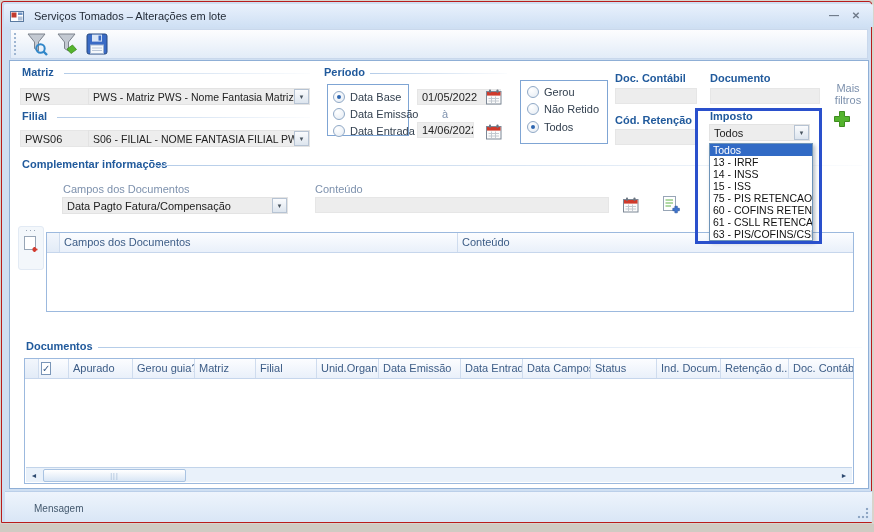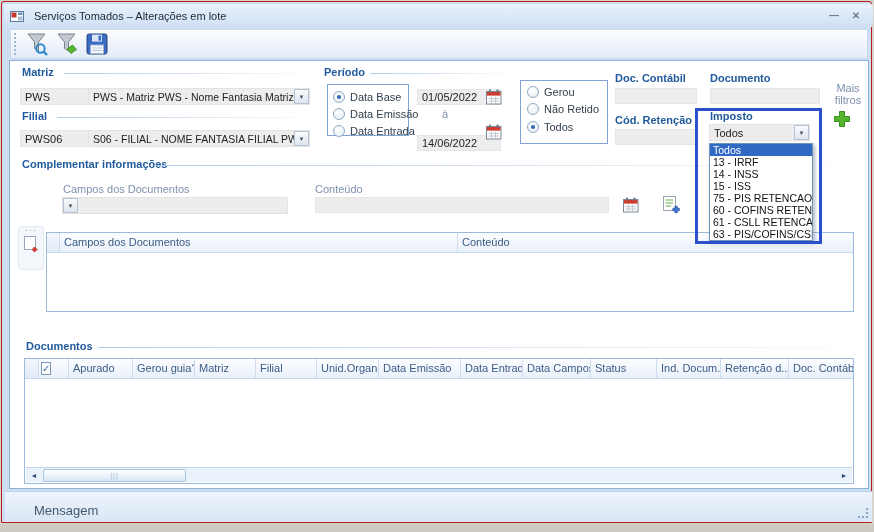--- a/index.html
+++ b/index.html
@@ -45,21 +45,21 @@
   .ghead { display:flex; height:20px; border-bottom:1px solid #c6d6ec; background:linear-gradient(#fcfdff,#e9f0fa); }
   .th { font-size:11px; color:#3c5c86; padding:3px 4px; border-right:1px solid #cfdcee; white-space:nowrap; overflow:hidden; flex:none; }
   .th.ind { background:linear-gradient(#f2f6fc,#e2ebf7); }
 
   .cb { width:13px; height:13px; background:#fff; border:1px solid #7a96b8; font-size:10px; line-height:11px; text-align:center; color:#3d5f8c; }
 
   .hscroll { position:absolute; left:1px; right:1px; bottom:1px; height:15px; background:#e9f1fa; border-top:1px solid #c2d4ea; display:flex; align-items:center; }
   .sbtn { width:16px; height:15px; display:flex; align-items:center; justify-content:center; font-size:7px; color:#2d4a70; }
   .sthumb { width:143px; height:13px; margin-left:1px; background:linear-gradient(#fff,#d9e6f5); border:1px solid #a9c3e2; border-radius:2px; display:flex; align-items:center; justify-content:center; font-size:7px; color:#9db6d4; letter-spacing:1px; }
 
-  .statusbar { left:3px; top:489px; width:867px; height:31px; background:linear-gradient(#eef4fc,#d9e6f6); border-top:1px solid #bbcfe9; font-size:13px; color:#44596e; }
+  .statusbar { left:3px; top:489px; width:867px; height:31px; background:linear-gradient(#eef4fc,#d9e6f6); border-top:1px solid #bbcfe9; font-size:10px; color:#44596e; }
   .statusbar b { color:#32414f; }
   .sb-right { position:absolute; right:28px; top:11px; display:flex; gap:5px; white-space:nowrap; }
   .resize-grip { position:absolute; right:3px; bottom:3px; width:12px; height:12px;
     background:
       radial-gradient(circle at 10px 10px, #8ea6c4 1.2px, transparent 1.6px),
       radial-gradient(circle at 10px 6px,  #8ea6c4 1.2px, transparent 1.6px),
       radial-gradient(circle at 6px 10px,  #8ea6c4 1.2px, transparent 1.6px),
       radial-gradient(circle at 10px 2px,  #8ea6c4 1.2px, transparent 1.6px),
       radial-gradient(circle at 2px 10px,  #8ea6c4 1.2px, transparent 1.6px); }
 
@@ -156,21 +156,21 @@
         <rect x="1" y="3" width="13.5" height="3.6" fill="#cf3a2c"></rect>
         <rect x="3" y="0.5" width="2" height="3.4" rx="0.8" fill="#6a7480"></rect>
         <rect x="10.5" y="0.5" width="2" height="3.4" rx="0.8" fill="#6a7480"></rect>
         <line x1="2.5" y1="9.5" x2="13" y2="9.5" stroke="#c3c9d0"></line>
         <line x1="2.5" y1="12" x2="13" y2="12" stroke="#c3c9d0"></line>
         <line x1="5.5" y1="7.5" x2="5.5" y2="14" stroke="#c3c9d0"></line>
         <line x1="9.5" y1="7.5" x2="9.5" y2="14" stroke="#c3c9d0"></line>
       </svg>
   </span>
   <span class="abs sec-label" style="left:440px; top:106px">à</span>
-  <div class="abs field" style="left:415px; top:133px; width:84px; height:16px">14/06/2022</div>
+  <div class="abs field" style="left:415px; top:120px; width:57px; height:16px">14/06/2022</div>
   <span class="abs" style="left:484px; top:122px">
     <svg width="16" height="16">
         <rect x="0.5" y="2.5" width="14.5" height="12.5" fill="#fbfbfb" stroke="#7d8896"></rect>
         <rect x="1" y="3" width="13.5" height="3.6" fill="#cf3a2c"></rect>
         <rect x="3" y="0.5" width="2" height="3.4" rx="0.8" fill="#6a7480"></rect>
         <rect x="10.5" y="0.5" width="2" height="3.4" rx="0.8" fill="#6a7480"></rect>
         <line x1="2.5" y1="9.5" x2="13" y2="9.5" stroke="#c3c9d0"></line>
         <line x1="2.5" y1="12" x2="13" y2="12" stroke="#c3c9d0"></line>
         <line x1="5.5" y1="7.5" x2="5.5" y2="14" stroke="#c3c9d0"></line>
         <line x1="9.5" y1="7.5" x2="9.5" y2="14" stroke="#c3c9d0"></line>
@@ -222,20 +222,21 @@
   <span class="abs" style="left:831px; top:108px">
     <svg width="18" height="18">
         <path d="M6.5 1.5 h5 v5 h5 v5 h-5 v5 h-5 v-5 h-5 v-5 h5 z" fill="#54b42d" stroke="#3f8c20"></path>
       </svg>
   </span>
 
   <span class="abs grp-label" style="left:20px; top:156px">Complementar informações</span>
   <div class="abs grp-line" style="left:152px; top:163px; width:708px"></div>
   <span class="abs sec-label" style="left:61px; top:181px">Campos dos Documentos</span>
   <div class="abs combo" style="left:60px; top:195px; width:226px; height:17px">
+    <span class="txt" style="font-size:11px">Data Pagto Fatura/Compensação</span>
     <span class="arrow-btn">▼</span>
   </div>
   <span class="abs sec-label" style="left:313px; top:181px">Conteúdo</span>
   <div class="abs field" style="left:313px; top:195px; width:294px; height:16px"></div>
   <span class="abs" style="left:621px; top:195px">
     <svg width="16" height="16">
         <rect x="0.5" y="2.5" width="14.5" height="12.5" fill="#fbfbfb" stroke="#7d8896"></rect>
         <rect x="1" y="3" width="13.5" height="3.6" fill="#cf3a2c"></rect>
         <rect x="3" y="0.5" width="2" height="3.4" rx="0.8" fill="#6a7480"></rect>
         <rect x="10.5" y="0.5" width="2" height="3.4" rx="0.8" fill="#6a7480"></rect>

